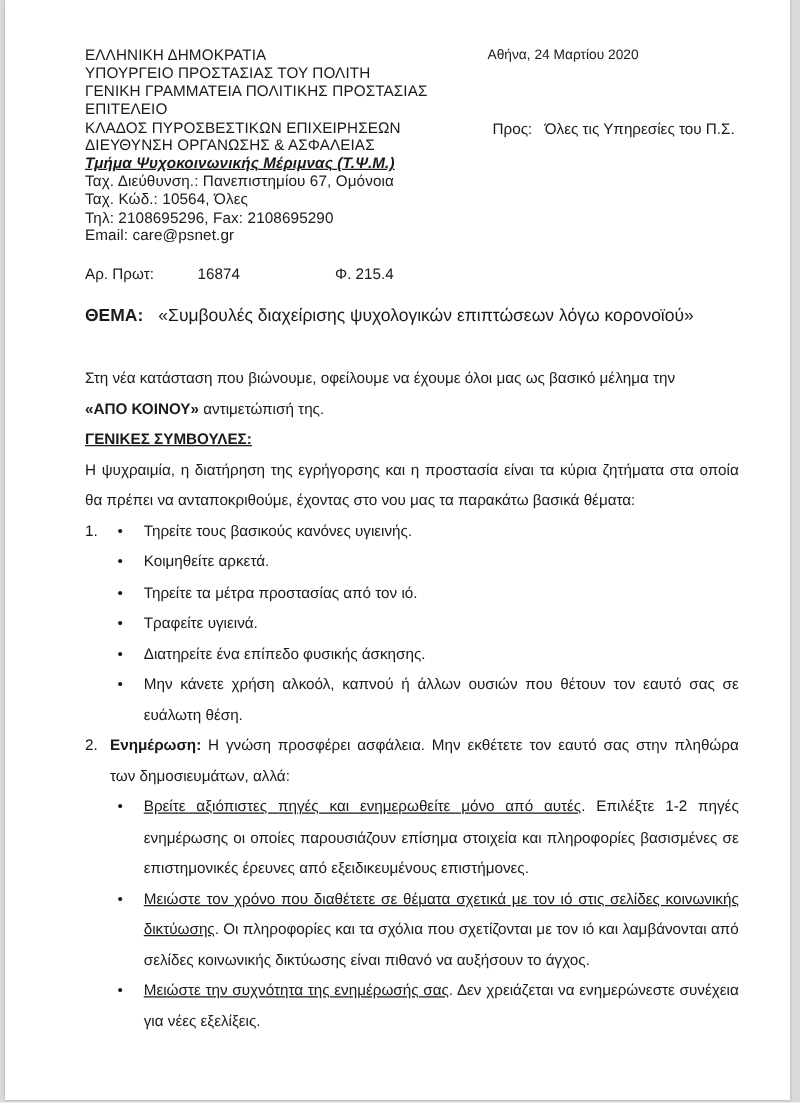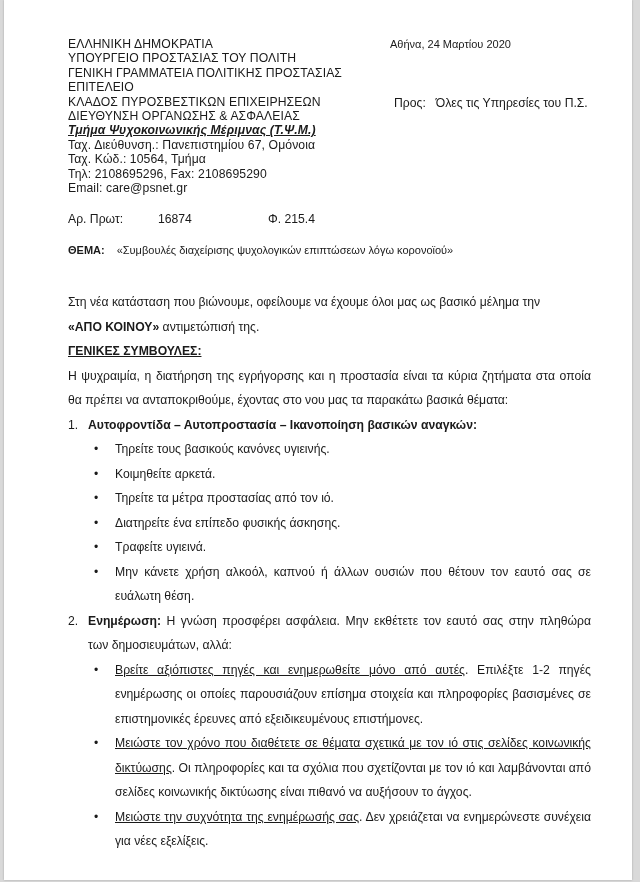--- a/index.html
+++ b/index.html
@@ -15,21 +15,21 @@
   .abs { position:absolute; white-space:nowrap; }
   .hdr { left:64px; font-size:12.2px; line-height:14.4px; letter-spacing:0.1px; }
   .hdr div { height:14.4px; }
   .u { text-decoration:underline; }
   .b { font-weight:bold; }
   .date { left:386px; top:38px; font-size:11px; }
   .to { left:372px; top:96px; font-size:12.2px; }
   .to .lbl { margin-right:10px;margin-left:18px; }
   .ref { left:64px; top:212px; font-size:12.2px; text-decoration:underline; }
   .ref span { display:inline-block; }
-  .subject { left:64px; top:244px; font-size:11px; }
+  .subject { left:64px; top:244px; font-size:14px; }
   .subject .lbl { font-weight:bold; margin-right:12px; }
   .body { position:absolute; left:64px; width:523px; font-size:12.2px; line-height:24.5px; }
   .body p { margin:0; text-align:justify; }
   .num-item { position:relative; padding-left:20px; }
   .num-item .num { position:absolute; left:0; }
   .bullets { margin:0; padding:0; list-style:none; }
   .bullets li { position:relative; padding-left:27px; text-align:justify; }
   .bullets li::before { content:"•"; position:absolute; left:6px; }
 </style>
 </head>
@@ -39,21 +39,21 @@
 
   <div class="abs hdr" style="top:37px;">
     <div>ΕΛΛΗΝΙΚΗ ΔΗΜΟΚΡΑΤΙΑ</div>
     <div>ΥΠΟΥΡΓΕΙΟ ΠΡΟΣΤΑΣΙΑΣ ΤΟΥ ΠΟΛΙΤΗ</div>
     <div>ΓΕΝΙΚΗ ΓΡΑΜΜΑΤΕΙΑ ΠΟΛΙΤΙΚΗΣ ΠΡΟΣΤΑΣΙΑΣ</div>
     <div>ΕΠΙΤΕΛΕΙΟ</div>
     <div>ΚΛΑΔΟΣ ΠΥΡΟΣΒΕΣΤΙΚΩΝ ΕΠΙΧΕΙΡΗΣΕΩΝ</div>
     <div>ΔΙΕΥΘΥΝΣΗ ΟΡΓΑΝΩΣΗΣ &amp; ΑΣΦΑΛΕΙΑΣ</div>
     <div class="b u" style="font-style:italic;">Τμήμα Ψυχοκοινωνικής Μέριμνας (Τ.Ψ.Μ.)</div>
     <div>Ταχ. Διεύθυνση.: Πανεπιστημίου 67, Ομόνοια</div>
-    <div>Ταχ. Κώδ.: 10564, Τμήμα</div>
+    <div>Ταχ. Κώδ.: 10564, Όλες</div>
     <div>Τηλ: 2108695296,  Fax: 2108695290</div>
     <div>Email: care@psnet.gr</div>
   </div>
 
   <div class="abs ref">
     <span style="width:90px;">Αρ. Πρωτ:</span><span style="width:110px;">16874</span><span>Φ. 215.4</span>
   </div>
 
   <div class="abs date">Αθήνα,  24  Μαρτίου 2020</div>
 
@@ -68,27 +68,26 @@
   <div class="body" style="top:290px;">
     <p>
       <span>Στη νέα κατάσταση που βιώνουμε, οφείλουμε να έχουμε όλοι μας ως βασικό μέλημα την</span><br>
       <span class="b">«ΑΠΟ ΚΟΙΝΟΥ»</span><span> αντιμετώπισή της.</span>
     </p>
     <p class="b u">ΓΕΝΙΚΕΣ ΣΥΜΒΟΥΛΕΣ:</p>
     <p style="line-height:24.5px;">Η ψυχραιμία, η διατήρηση της εγρήγορσης και η προστασία είναι τα κύρια ζητήματα στα οποία θα πρέπει να ανταποκριθούμε, έχοντας στο νου μας τα παρακάτω βασικά θέματα:</p>
 
     <div class="num-item">
       <span class="num">1.</span>
-      <span class="b">Αυτοφροντίδα – Αυτοπροστασία – Ικανοποίηση βασικών αναγκών:</span>
       <ul class="bullets">
         <li>Τηρείτε τους βασικούς κανόνες υγιεινής.</li>
         <li>Κοιμηθείτε αρκετά.</li>
         <li>Τηρείτε τα μέτρα προστασίας από τον ιό.</li>
+        <li>Τραφείτε υγιεινά.</li>
         <li>Διατηρείτε ένα επίπεδο φυσικής άσκησης.</li>
-        <li>Τραφείτε υγιεινά.</li>
         <li>Μην κάνετε χρήση αλκοόλ, καπνού ή άλλων ουσιών που θέτουν τον εαυτό σας σε ευάλωτη θέση.</li>
       </ul>
     </div>
 
     <div class="num-item" style="text-align:justify;">
       <span class="num">2.</span>
       <span class="b">Ενημέρωση:</span><span> Η γνώση προσφέρει ασφάλεια. Μην εκθέτετε τον εαυτό σας στην πληθώρα των δημοσιευμάτων, αλλά:</span>
       <ul class="bullets">
         <li><span class="u">Βρείτε αξιόπιστες πηγές και ενημερωθείτε μόνο από αυτές</span><span>. Επιλέξτε 1-2 πηγές ενημέρωσης οι οποίες παρουσιάζουν επίσημα στοιχεία και πληροφορίες βασισμένες σε επιστημονικές έρευνες από εξειδικευμένους επιστήμονες.</span></li>
         <li><span class="u">Μειώστε τον χρόνο που διαθέτετε σε θέματα σχετικά με τον ιό στις σελίδες κοινωνικής δικτύωσης</span><span>. Οι πληροφορίες και τα σχόλια που σχετίζονται με τον ιό και λαμβάνονται από σελίδες κοινωνικής δικτύωσης είναι πιθανό να αυξήσουν το άγχος.</span></li>

